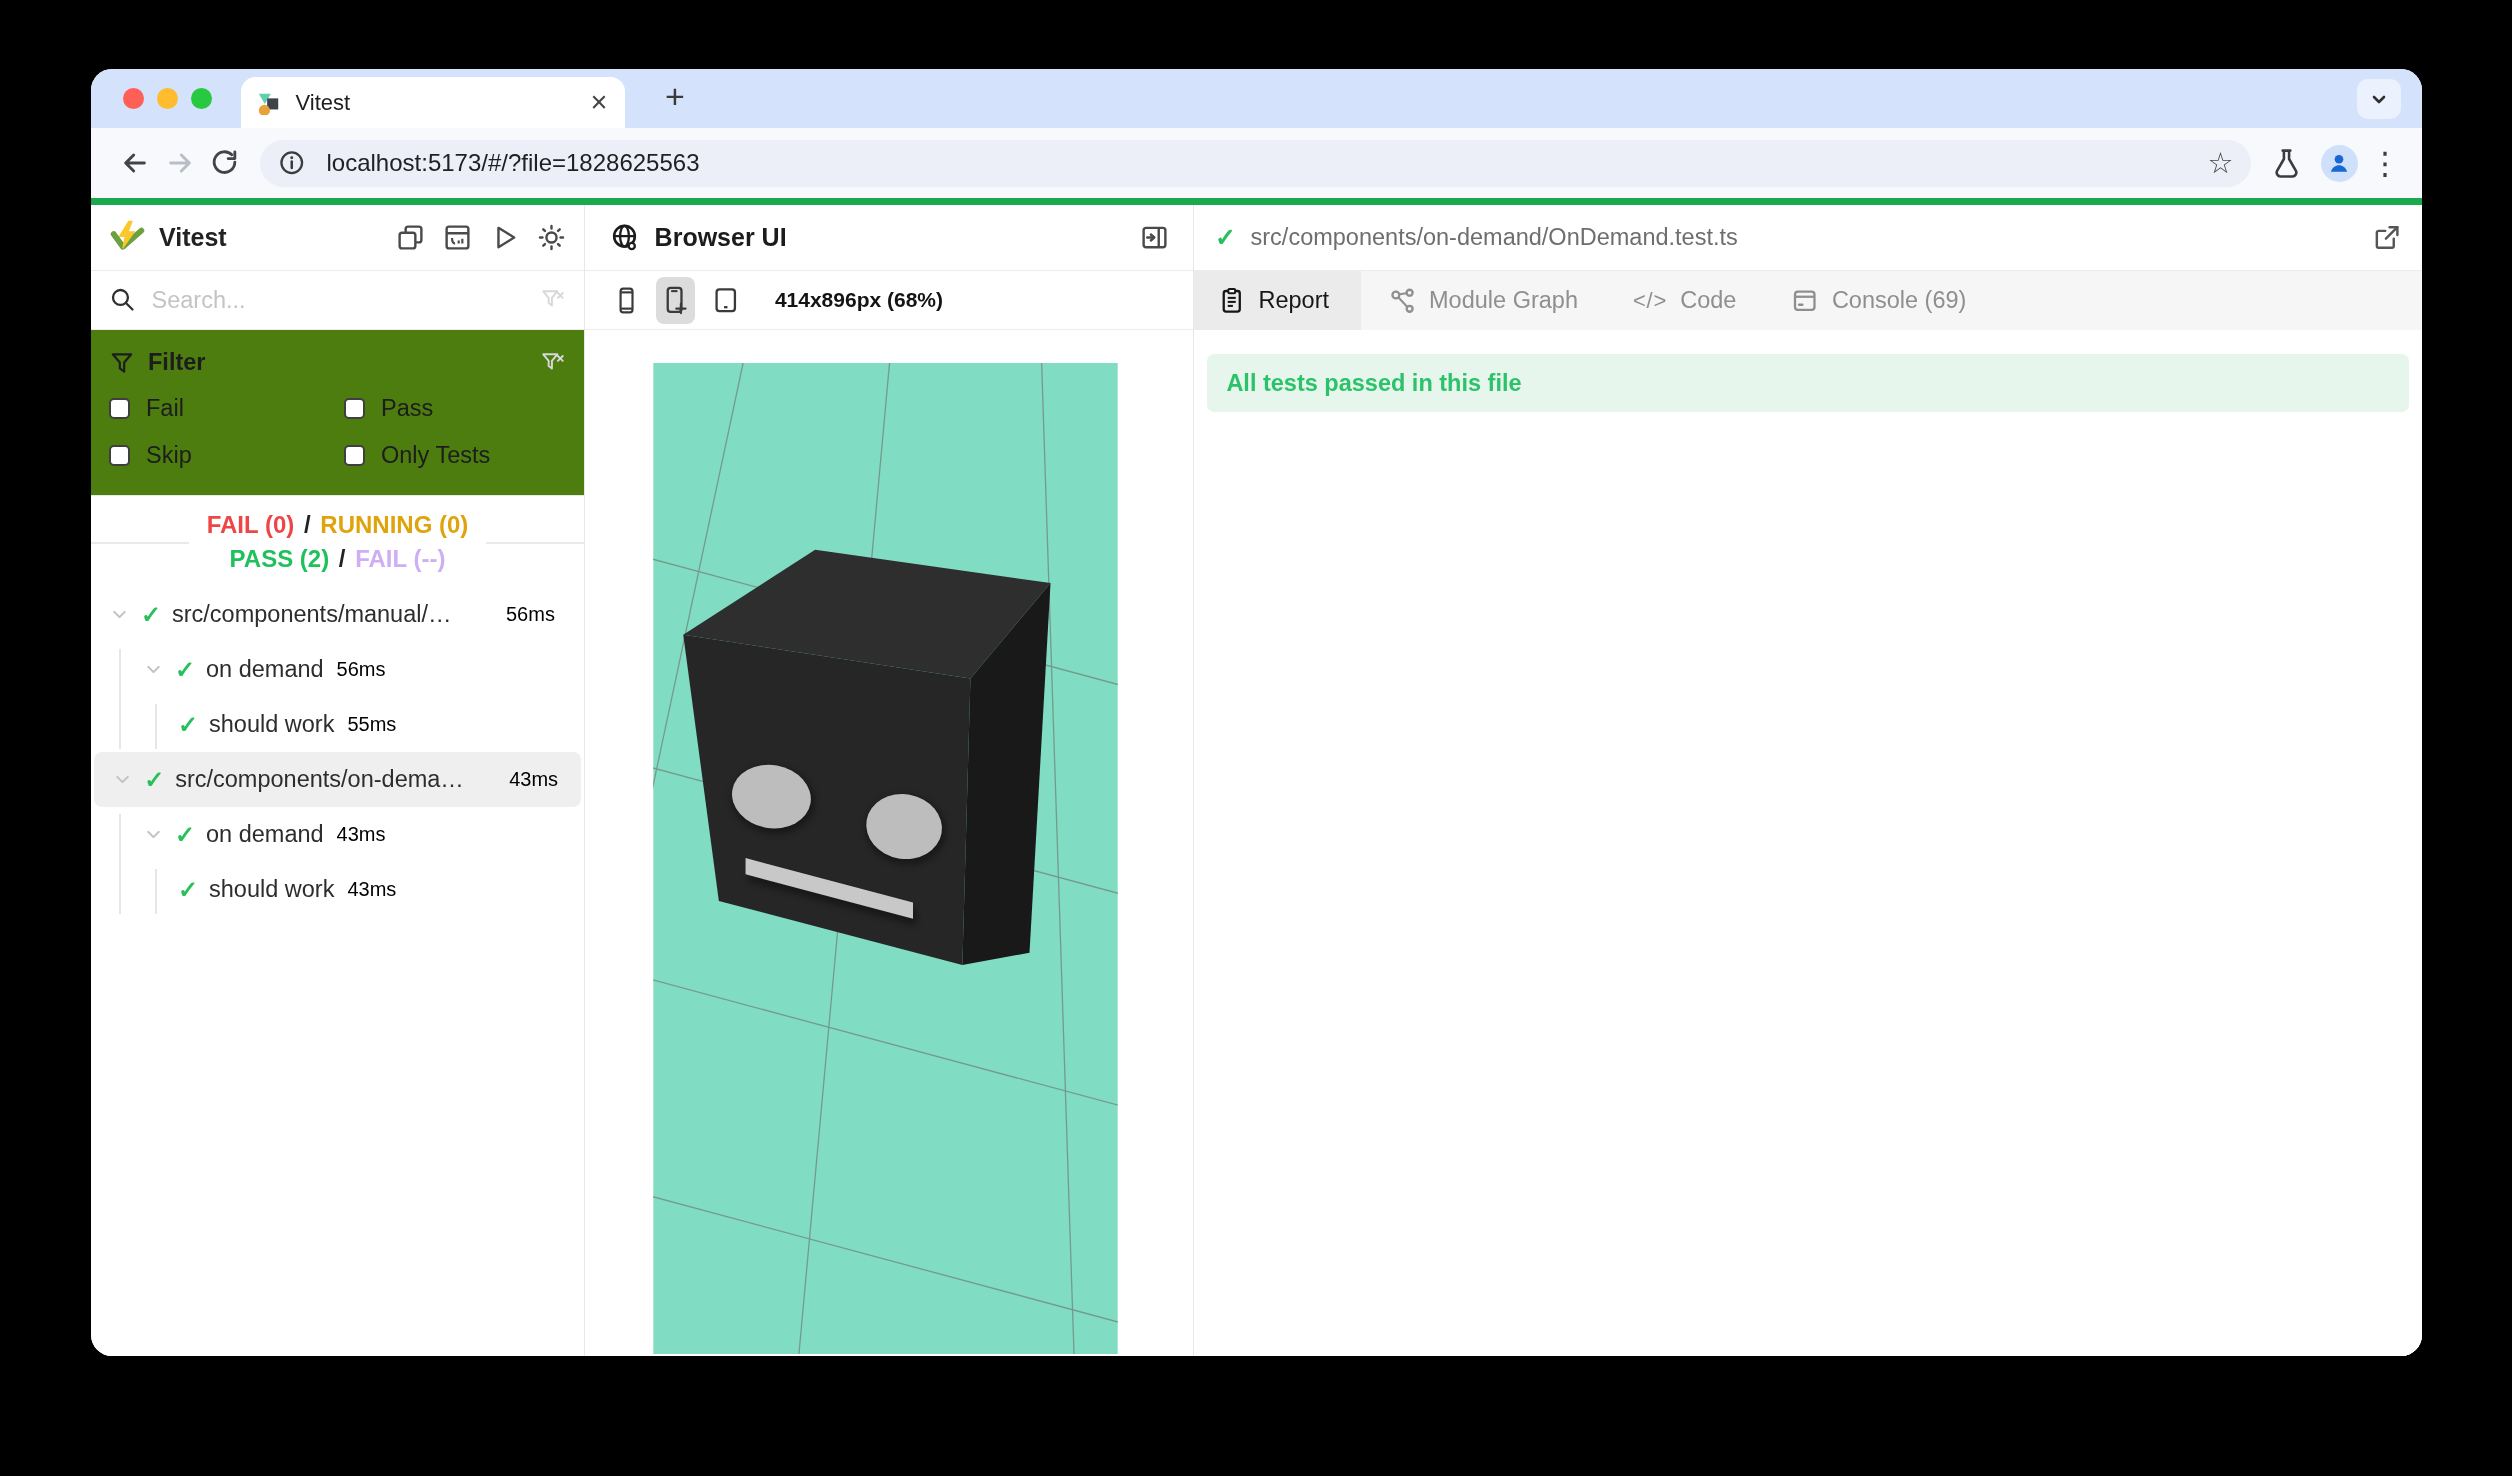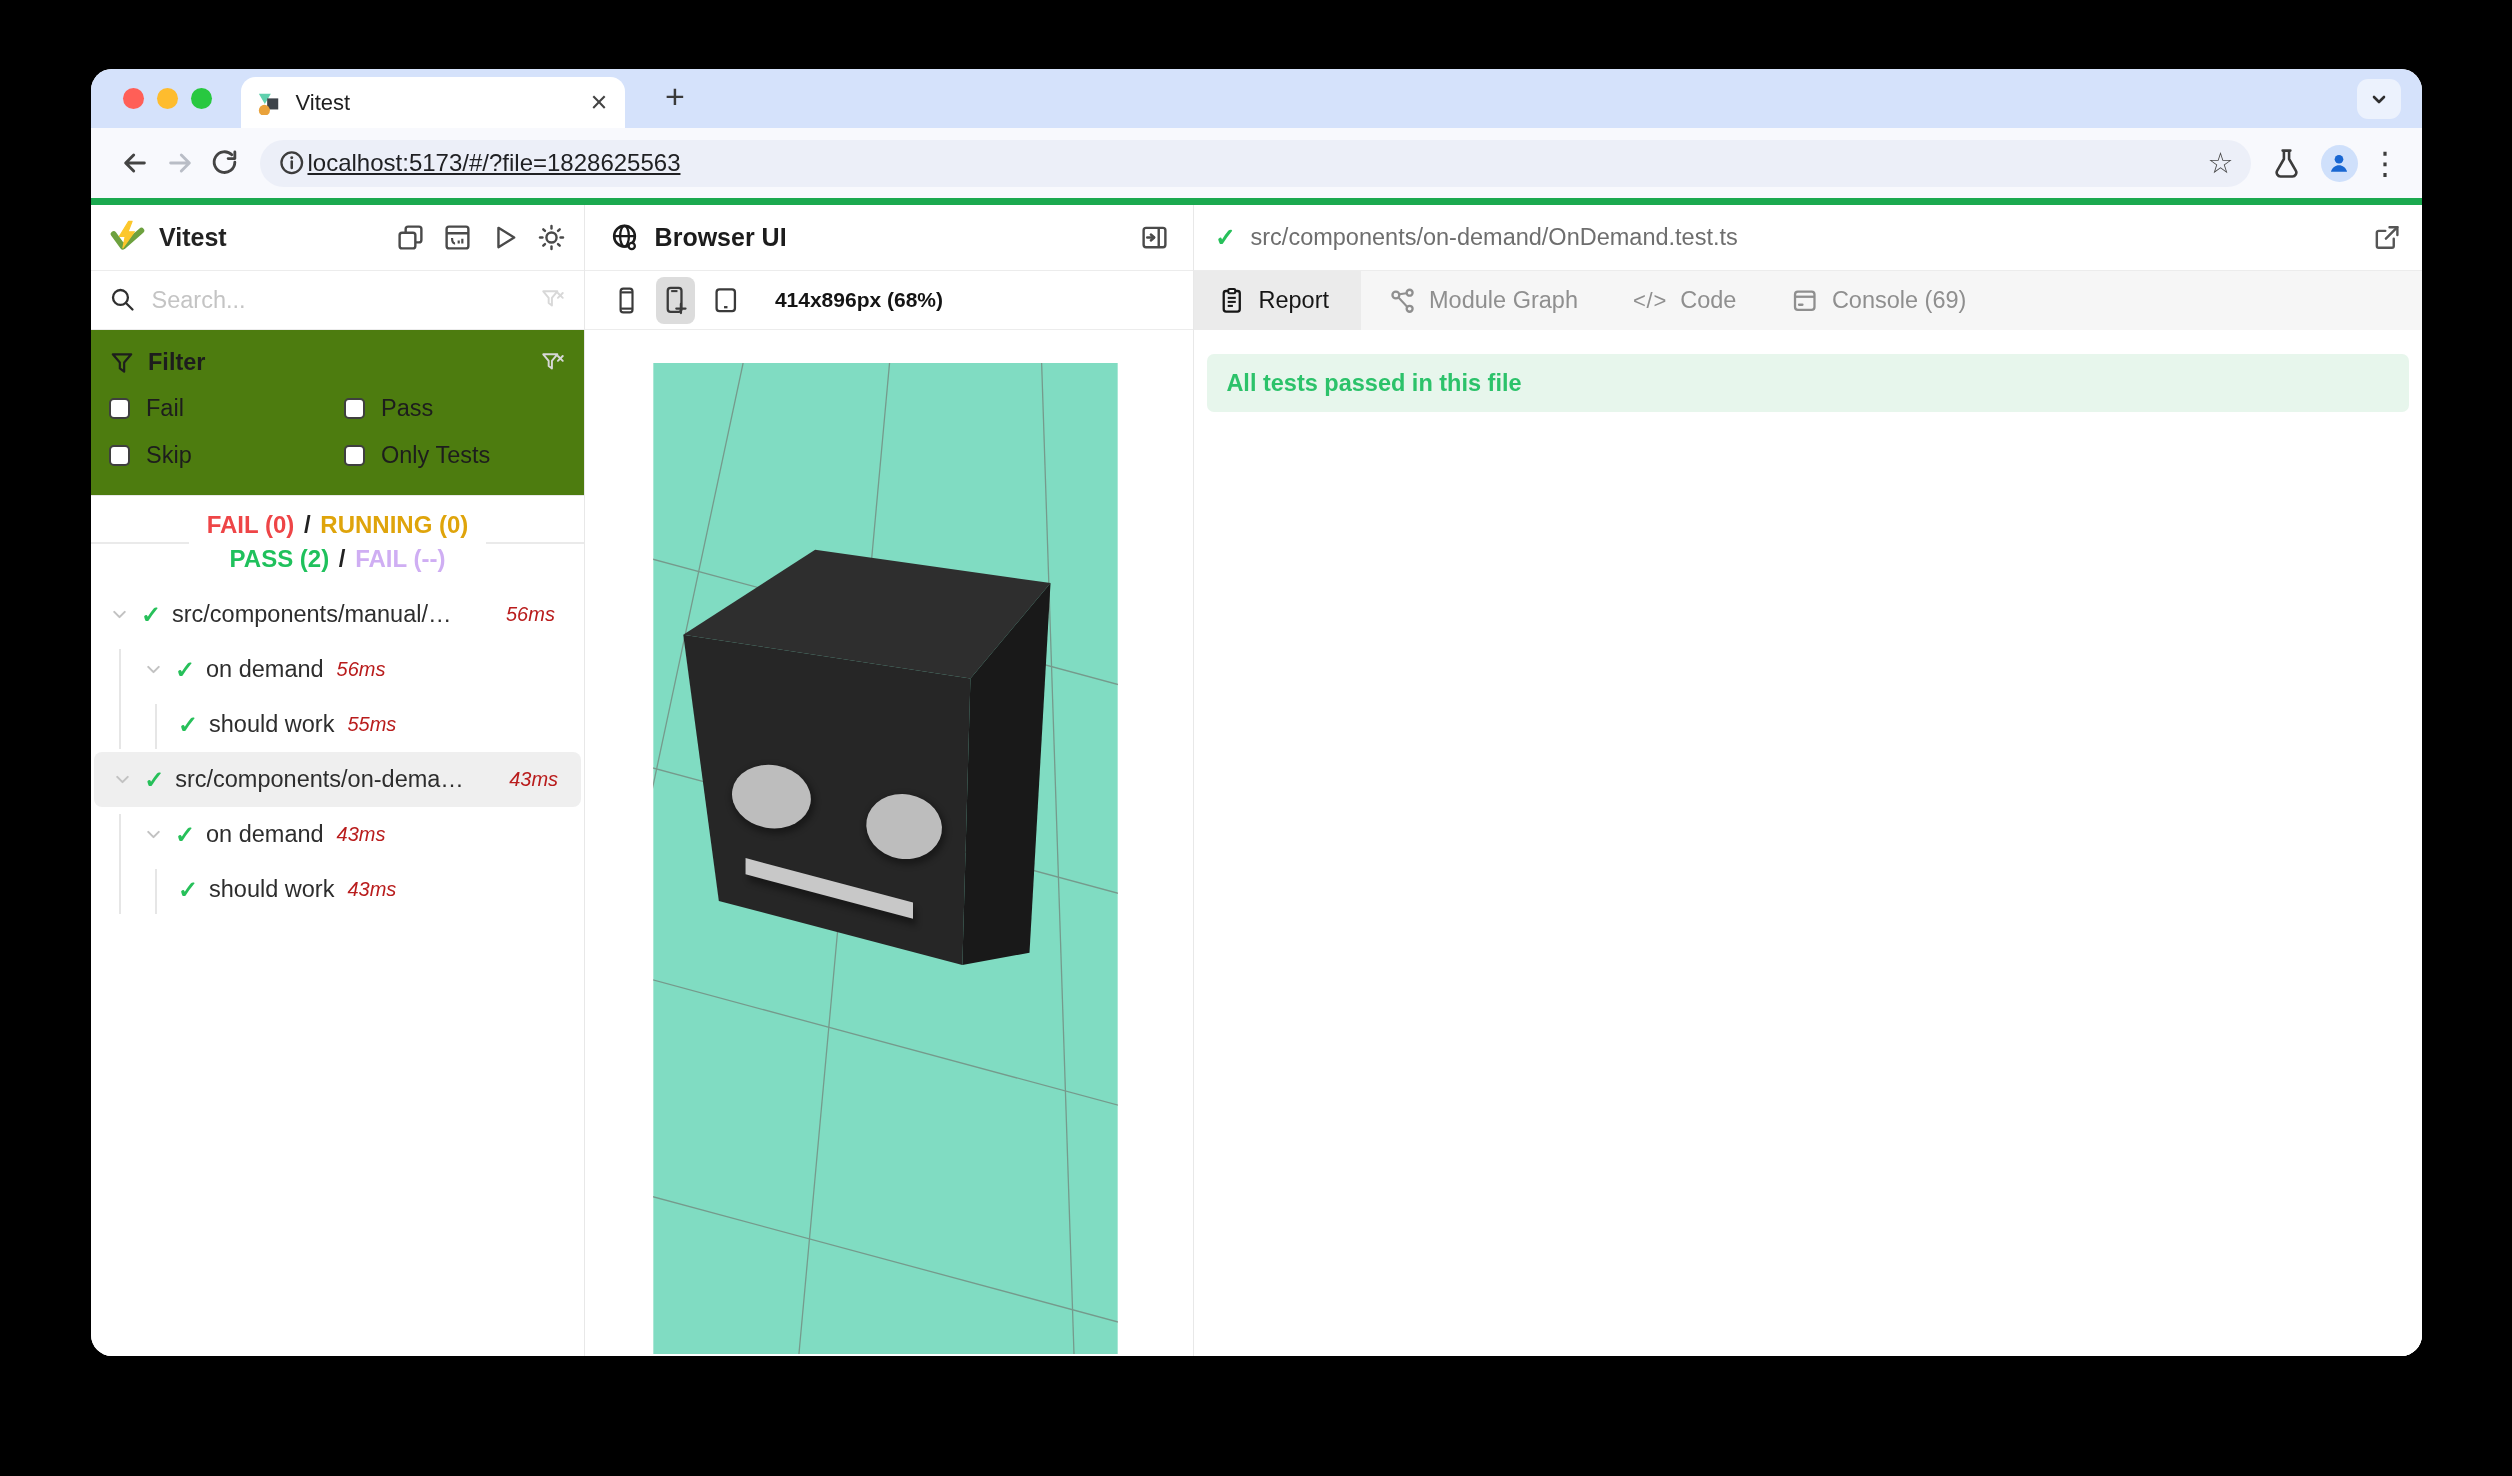--- a/index.html
+++ b/index.html
@@ -13,21 +13,21 @@
   .tab{position:absolute;left:150px;top:8px;width:384px;height:51px;background:#fff;border-radius:14.6px 14.6px 0 0;display:flex;align-items:center;padding:0 16px;box-sizing:border-box;}
   .tab-title{font-size:22px;color:#1f1f1f;margin-left:14.6px;flex:1;}
   .tab-close{font-size:29px;color:#444;line-height:1;margin-right:1.6px;}
   .newtab{position:absolute;left:563px;top:6.5px;width:42px;height:42px;display:flex;align-items:center;justify-content:center;font-size:34px;color:#3a3a3a;}
   .strip-chevron{position:absolute;right:21px;top:9.7px;width:44px;height:40px;border-radius:11.3px;background:rgba(255,255,255,.55);display:flex;align-items:center;justify-content:center;}
 
   
   .toolbar{height:70px;background:#f8f9fd;display:flex;align-items:center;padding:0 21px;box-sizing:border-box;}
   .navbtn{width:45px;height:45px;display:flex;align-items:center;justify-content:center;}
   .omnibox{flex:1;height:47px;background:#eceff8;border-radius:24px;margin:0 13px;display:flex;align-items:center;padding:0 18px;box-sizing:border-box;}
-  .url{font-size:24px;color:#202124;margin-left:2px;flex:1;white-space:nowrap;text-decoration:underline;}
+  .url{font-size:24px;color:#202124;margin-left:21px;flex:1;white-space:nowrap;}
   .star{font-size:29px;color:#474747;}
   .flask{width:45px;height:45px;display:flex;align-items:center;justify-content:center;}
   .avatar{width:37px;height:37px;border-radius:50%;background:#cfe0fb;display:flex;align-items:center;justify-content:center;margin:0 11.3px;}
   .dots{font-size:31px;color:#3c3c3c;width:32px;text-align:center;}
 
   .progress{height:6.5px;background:#1ba94f;}
 
   
   .app{position:absolute;left:0;right:0;top:136px;bottom:0;display:flex;background:#fff;}
   .sidebar{width:494px;border-right:1.6px solid #e8e8e8;display:flex;flex-direction:column;box-sizing:border-box;}
@@ -73,21 +73,21 @@
   .guide{position:absolute;width:1.6px;background:#e6e6e6;}
   .trow{height:55px;display:flex;align-items:center;box-sizing:border-box;position:relative;}
   .trow.lv0{padding-left:18px;}
   .trow.lv1{padding-left:52px;}
   .trow.lv2{padding-left:87px;}
   .trow.selected{background:#efefef;border-radius:8px;margin:0 3.2px;}
   .tchev{width:32px;display:flex;align-items:center;color:#c2c2c2;}
   .tcheck{width:31px;font-size:24px;color:#27c05a;font-weight:600;}
   .tlabel{font-size:23.5px;color:#2d2d2d;white-space:nowrap;}
   .tlabel.file{width:321px;overflow:hidden;text-overflow:clip;}
-  .tdur{font-size:20px;color:#b91c1c;margin-left:13px;font-style:italic;}
+  .tdur{font-size:20px;color:#000000;margin-left:13px;}
 
   
   .p-header{padding:0 24px;}
   .p-title{font-size:25px;font-weight:700;color:#1c1c1c;margin-left:14.6px;flex:1;}
   .p-toolbar{padding:0 21px;gap:11.3px;}
   .dev{width:39px;height:47px;display:flex;align-items:center;justify-content:center;border-radius:8px;color:#3a3a3a;}
   .dev.sel{background:#dcdcdc;}
   .vp-label{font-size:21px;font-weight:700;color:#141414;margin-left:18px;}
   .p-stage{flex:1;position:relative;background:#fff;}
   .canvas{position:absolute;left:68px;top:33px;}

